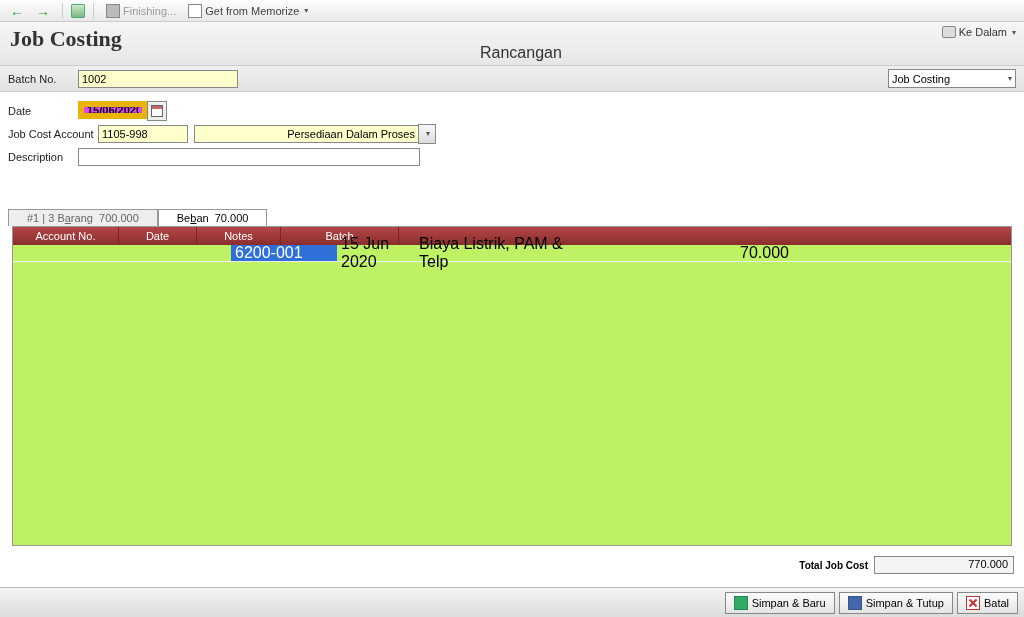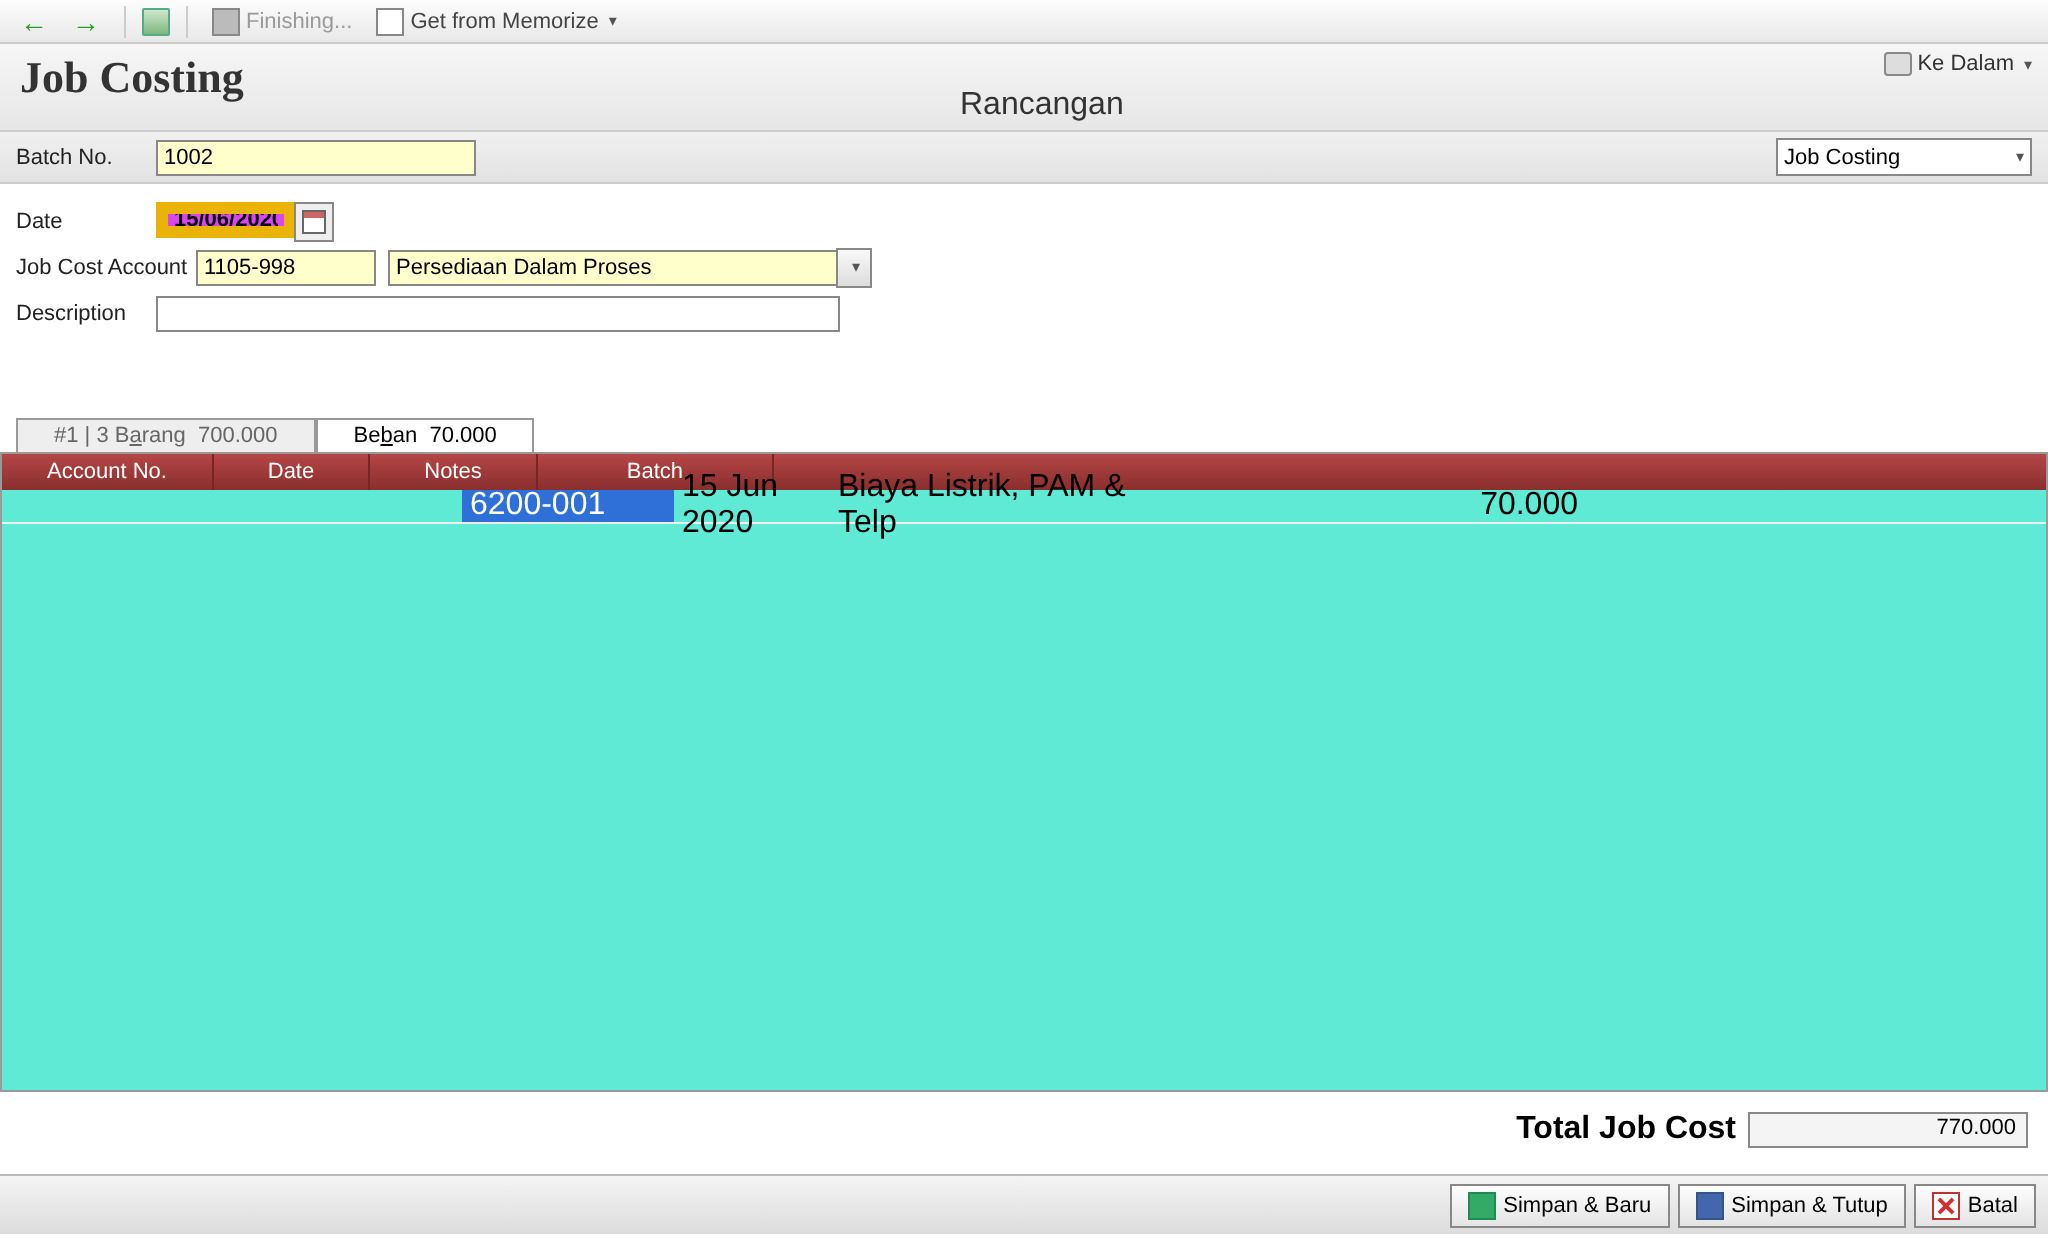--- a/index.html
+++ b/index.html
@@ -30,41 +30,41 @@
   .plain { background:#fff; border:1px solid #888; height:18px; padding:1px 3px; font-size:11px; }
   .batch-input { width:160px; }
   .dd-right { position:absolute; right:8px; top:3px; width:128px; height:19px; background:#fff; border:1px solid #888; font-size:11px; padding:1px 3px; display:flex; justify-content:space-between; align-items:center;}
   
   .form { padding: 8px 8px 0 8px; }
   .frow { display:flex; align-items:center; margin-bottom:2px; height:21px; }
   .date-wrap { display:flex; }
   .date-input { width:70px; background:#d946ef; border:6px solid #eab308; height:18px; padding:1px 3px; font-size:11px;font-weight:bold;}
   .cal-btn { width:20px; height:20px; border:1px solid #888; background:#eee; display:flex; align-items:center; justify-content:center; cursor:pointer; margin-left:-1px;}
   .acct-code { width:90px; }
-  .acct-name { width:225px; margin-left:6px; }
+  .acct-name { width:225px; margin-left:6px;text-align:right; }
   .dd-btn { width:18px; height:20px; border:1px solid #888; background:linear-gradient(#f8f8f8,#ddd); display:flex; align-items:center; justify-content:center; cursor:pointer; margin-left:-1px;}
   .desc-input { width:342px; }
   
   .tabs { margin: 42px 0 0 8px; display:flex; align-items:flex-end; font-size:11px;}
   .tab { padding:2px 18px; border:1px solid #999; border-bottom:none; background:#eee; color:#666; cursor:pointer; margin-right:0px;}
   .tab.active { background:#fff; color:#000; font-weight:normal; position:relative; z-index:2;}
   .tab .u { text-decoration: underline; }
   
-  .grid { margin: 0 0; border:1px solid #999; height: 320px; background:#5eead4; position:relative;}
+  .grid { margin: 0 12px; border:1px solid #999; height: 320px; background:#bef264; position:relative;}
   .ghdr { display:flex; height:18px; background: linear-gradient(#b54646,#8a2e2e); color:#fff; font-size:11px; }
   .ghdr > div { border-right:1px solid #7a2525; display:flex; align-items:center; justify-content:center;}
   .c1{width:106px;} .c2{width:78px;} .c3{width:176px;} .c4{width:84px;} .c5{width:118px;}
   .grow { display:flex; height:17px; font-size:16px; border-bottom:1px solid #eee;justify-content:center;}
   .grow > div { padding:1px 4px; display:flex; align-items:center; }
   .grow .c1 { background:#2e6fd8; color:#fff; }
   .grow .c2 { justify-content:flex-end; }
   .grow .c5 { justify-content:flex-end; }
   
   .total { position:absolute; right:10px; top: 556px; display:flex; align-items:center; gap:6px;}
-  .total-lbl { font-weight:bold; font-size:16px; }
+  .total-lbl { font-weight:bold; font-size:10px; }
   .total-box { width:140px; height:18px; border:1px solid #888; background:#f4f4f4; text-align:right; padding:1px 5px; font-size:11px;}
   
   .footbar { position:absolute; left:0; right:0; bottom:0; height:30px; background: linear-gradient(#f4f4f4,#dcdcdc); border-top:1px solid #bbb; display:flex; justify-content:flex-end; align-items:center; padding:0 6px; gap:4px;}
   .fbtn { height:22px; border:1px solid #888; background:linear-gradient(#fdfdfd,#e4e4e4); display:flex; align-items:center; gap:4px; padding:0 8px; font-size:11px; cursor:pointer;}
   .ic-save { width:14px;height:14px; background:#3a6; border:1px solid #285; }
   .ic-save2 { width:14px;height:14px; background:#46a; border:1px solid #358; }
   .ic-x { width:14px;height:14px; background:#fff; border:1px solid #b33; position:relative;}
   .ic-x:before,.ic-x:after{content:"";position:absolute;left:1px;top:5px;width:10px;height:2px;background:#c33;}
   .ic-x:before{transform:rotate(45deg);} .ic-x:after{transform:rotate(-45deg);}
   

